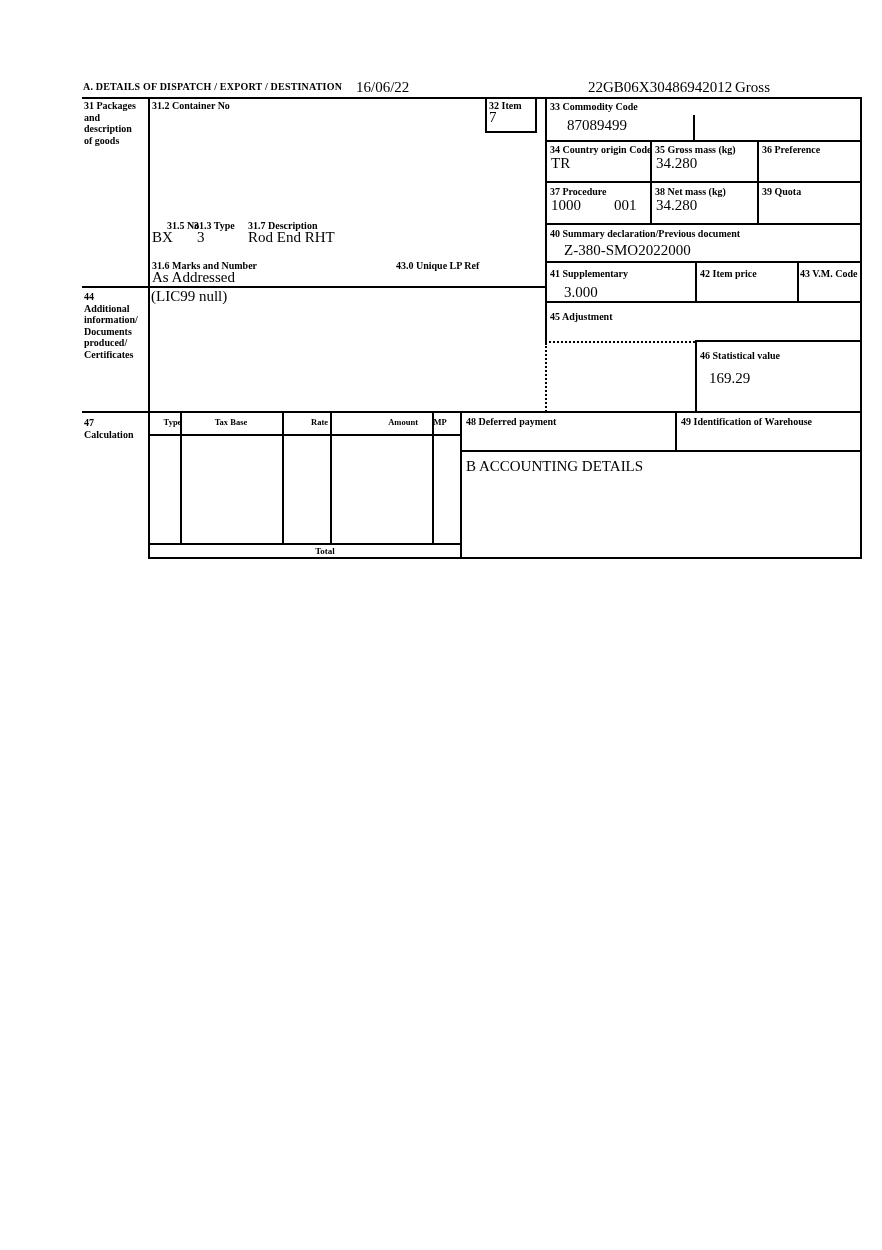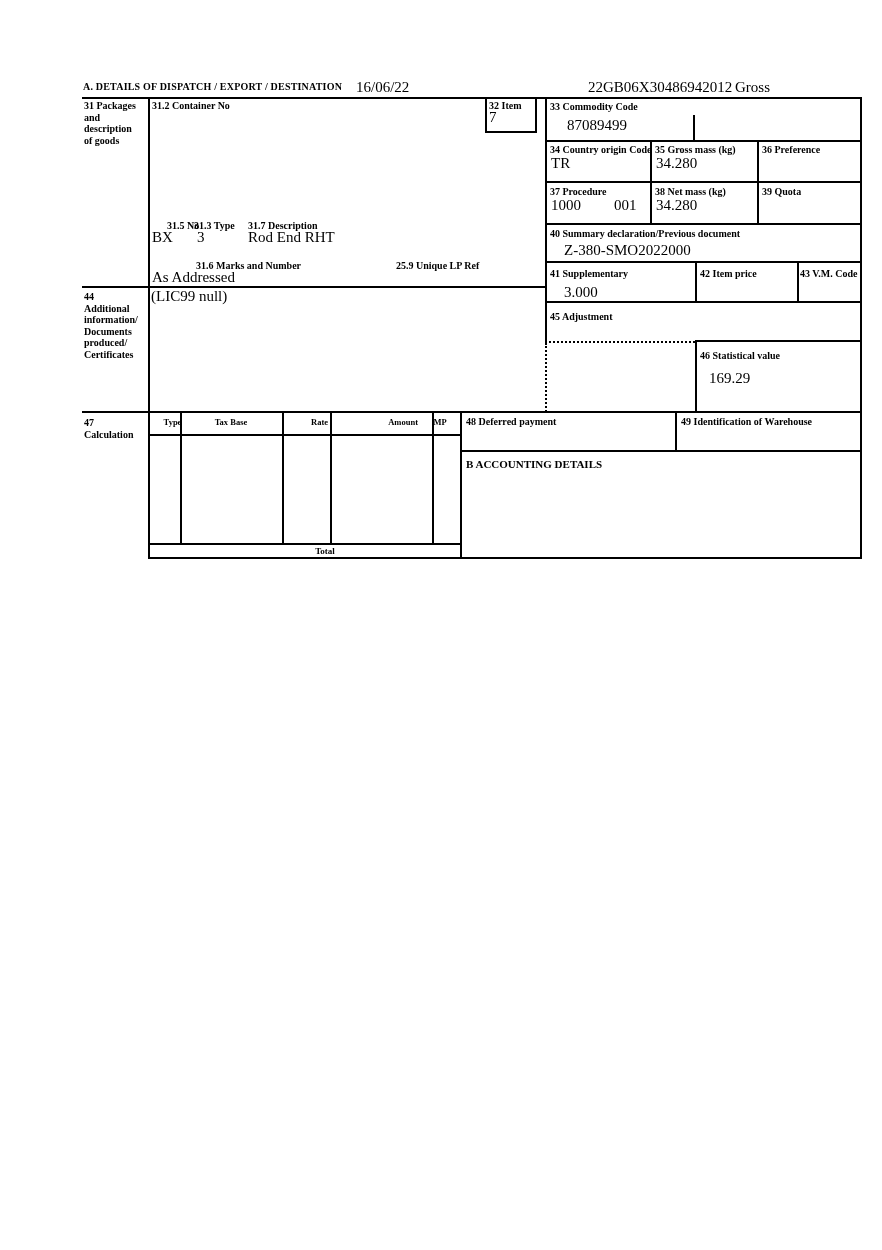--- a/index.html
+++ b/index.html
@@ -7,21 +7,21 @@
         font-family:"Liberation Serif", serif;color:#000;}
   .abs{position:absolute;}
   .ln{position:absolute;background:#000;}
   .dln-h{position:absolute;border-top:2px dotted #000;height:0;}
   .dln-v{position:absolute;border-left:2px dotted #000;width:0;}
   .lbl{position:absolute;font-weight:bold;font-size:10px;line-height:1.15;white-space:pre-line;}
   .val{position:absolute;font-size:15px;line-height:1.05;white-space:pre;}
   .hdr-lbl{position:absolute;font-weight:bold;font-size:10px;letter-spacing:.2px;}
   .hdr-val{position:absolute;font-size:15px;}
   .th{position:absolute;font-weight:bold;font-size:8.5px;top:417px;}
-  .big-lbl{position:absolute;font-weight:bold;font-size:11px;}
+  .big-lbl{position:absolute;font-weight:normal;font-size:15px;}
   .total{position:absolute;font-weight:bold;font-size:9px;text-align:center;}
 </style>
 </head>
 <body>
 
 <div id="page">
 
   <div class="hdr-lbl" style="left:83px;top:81px;">A.  DETAILS OF DISPATCH / EXPORT / DESTINATION</div>
   <div class="hdr-val" style="left:356px;top:79px;">16/06/22</div>
   <div class="hdr-val" style="left:588px;top:79px;">22GB06X30486942012</div>
@@ -95,23 +95,23 @@
   <div class="lbl" style="left:152px;top:220px;margin-left:15px;">31.5 No</div>
   <div class="lbl" style="left:194px;top:220px;">31.3 Type</div>
   <div class="lbl" style="left:248px;top:220px;">31.7 Description</div>
   <div class="val" style="left:152px;top:230px;">BX</div>
   <div class="val" style="left:197px;top:230px;">3</div>
   <div class="val" style="left:248px;top:230px;">Rod End RHT</div>
 
   <div class="lbl" style="left:550px;top:228px;">40 Summary declaration/Previous document</div>
   <div class="val" style="left:564px;top:243px;">Z-380-SMO2022000</div>
 
-  <div class="lbl" style="left:152px;top:260px;margin-left:44px;">31.6 Marks and Number</div>
+  <div class="lbl" style="left:152px;top:260px;">31.6 Marks and Number</div>
   <div class="val" style="left:152px;top:270px;">As Addressed</div>
-  <div class="lbl" style="left:396px;top:260px;">25.9 Unique LP Ref</div>
+  <div class="lbl" style="left:396px;top:260px;">43.0 Unique LP Ref</div>
 
   <div class="lbl" style="left:550px;top:268px;">41 Supplementary</div>
   <div class="val" style="left:564px;top:285px;">3.000</div>
   <div class="lbl" style="left:700px;top:268px;">42 Item price</div>
   <div class="lbl" style="left:800px;top:268px;">43 V.M. Code</div>
 
   <div class="lbl" style="left:84px;top:291px;width:62px;">44
 Additional
 information/
 Documents

